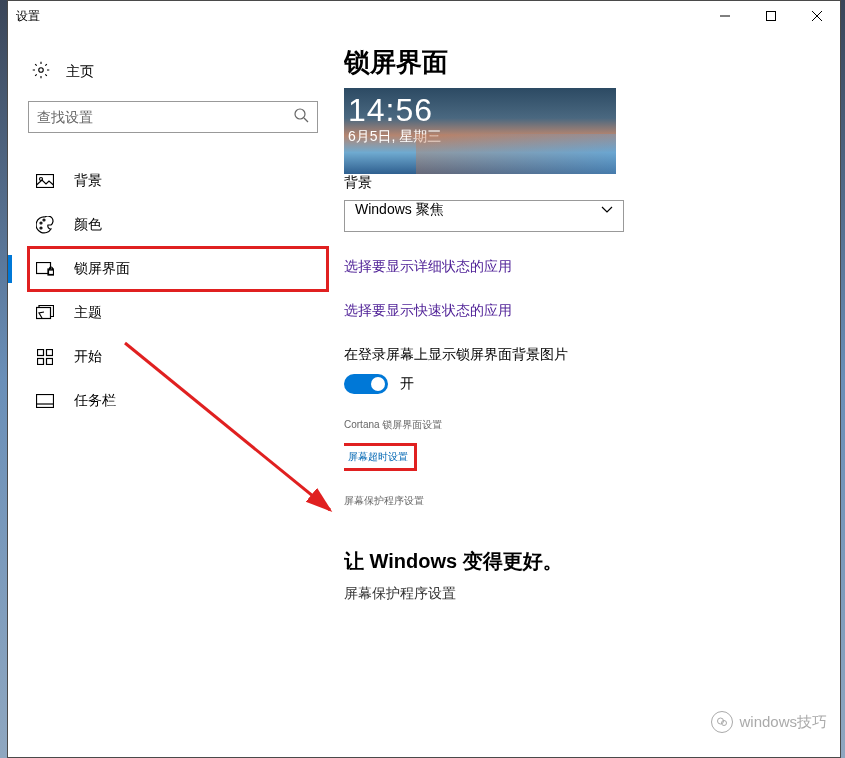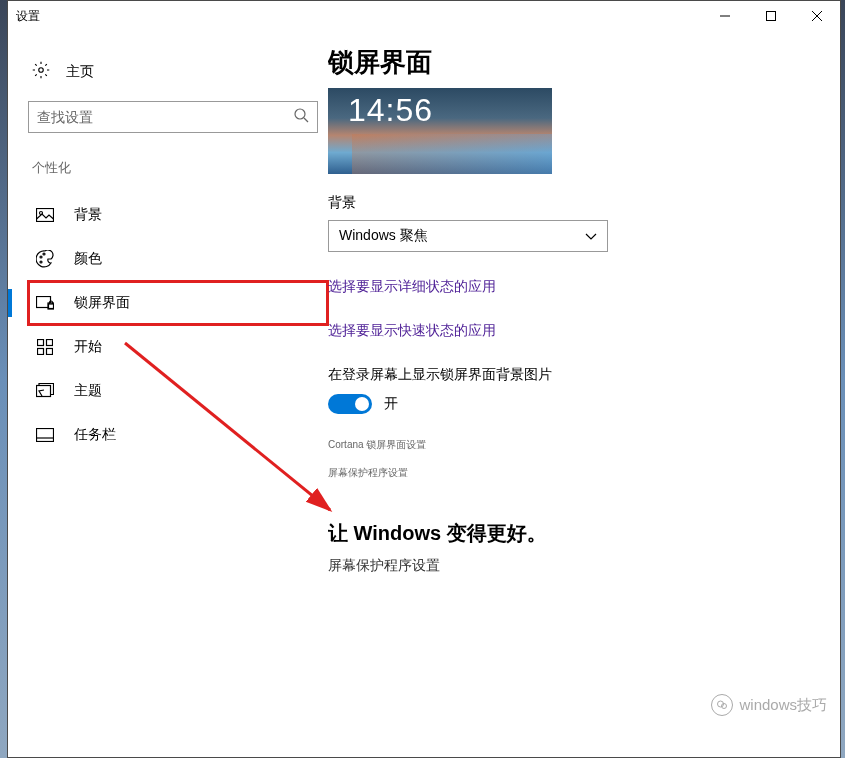--- a/index.html
+++ b/index.html
@@ -10,21 +10,21 @@
 .edge-right { position: absolute; right: 0; top: 0; bottom: 0; width: 4px; background: linear-gradient(180deg,#3a4558 0%, #6a8fb8 50%, #8fa7c0 100%); }
 
 .window { position: absolute; left: 7px; top: 0; right: 4px; bottom: 0; background: #fff; border: 1px solid #4a4a4a; display: flex; flex-direction: column; }
 
 .titlebar { height: 30px; display: flex; align-items: center; padding-left: 8px; border-bottom: none; }
 .titlebar-title { font-size: 12px; color: #000; }
 .titlebar-controls { margin-left: auto; display: flex; }
 .titlebar-btn { width: 46px; height: 30px; display: flex; align-items: center; justify-content: center; font-size: 12px; }
 .titlebar-btn svg { width: 10px; height: 10px; }
 
-.content { flex: 1; display: flex; overflow: hidden; }
+.content { flex: 1; display: flex; overflow: hidden; gap: 16px; }
 
 .sidebar { width: 320px; padding: 20px 0 0 20px; }
 .home-row { display: flex; align-items: center; gap: 16px; padding: 10px 6px 18px 4px; }
 .home-icon svg { width: 18px; height: 18px; }
 .home-label { font-size: 14px; }
 
 .search-box { width: 290px; height: 32px; border: 1px solid #999; display: flex; align-items: center; padding: 8px 8px; margin-bottom: 26px; }
 .search-input { flex: 1; border: none; outline: none; font-size: 14px; background: transparent; }
 .search-input::placeholder { color: #666; }
 .search-icon svg { width: 16px; height: 16px; }
@@ -33,45 +33,45 @@
 
 .nav-item { display: flex; align-items: center; gap: 20px; padding: 13px 6px 13px 8px; font-size: 14px; cursor: pointer; position: relative; }
 .nav-item .nav-icon { width: 18px; display: flex; justify-content: center; }
 .nav-item.selected::before { content: ""; position: absolute; left: -20px; top: 8px; bottom: 8px; width: 4px; background: #0078d7; }
 .nav-item.highlighted { outline: 3px solid #e02020; outline-offset: -2px; }
 
 .main { flex: 1; padding: 14px 0 0 0; overflow: hidden; position: relative; }
 .main-inner { padding-left: 0; }
 .page-title { font-size: 26px; font-weight: 600; margin-bottom: 8px; }
 
-.preview { width: 224px; height: 86px; background: linear-gradient(180deg,#2c4a63 0%, #4a6880 35%, #b58570 55%, #6faad0 75%, #2f5f8f 100%); position: relative; color: #fff; padding: 6px 20px; margin-bottom: 20px; overflow: hidden; }
+.preview { width: 272px; height: 86px; background: linear-gradient(180deg,#2c4a63 0%, #4a6880 35%, #b58570 55%, #6faad0 75%, #2f5f8f 100%); position: relative; color: #fff; padding: 6px 4px; overflow: hidden; }
 .preview-time { font-size: 32px; font-weight: 200; line-height: 1; letter-spacing: 1px; }
 .preview-date { font-size: 14px; margin-top: 2px; }
 .preview-sky { position: absolute; right: 0; bottom: 0; width: 200px; height: 40px; background: linear-gradient(90deg, rgba(200,120,80,0.6), rgba(100,160,210,0.7)); opacity: 0.6; }
 
 .section-label { font-size: 14px; margin-bottom: 8px; color: #000; }
-.dropdown { width: 280px; height: 32px; border: 1px solid #999; display: flex; align-items: center; padding: 0 10px; justify-content: space-between; margin-bottom: 26px; font-size: 14px; }
+.dropdown { width: 280px; height: 32px; border: 1px solid #999; display: flex; align-items: flex-start; padding: 0 10px; justify-content: space-between; margin-bottom: 26px; font-size: 14px; }
 
 .subtext { font-size: 14px; margin-bottom: 26px; color: #4c1d95; }
 
 .toggle-row { display: flex; align-items: center; gap: 12px; margin-top: 10px; margin-bottom: 24px; }
 .toggle { width: 44px; height: 20px; border-radius: 10px; background: #0078d7; position: relative; }
 .toggle-knob { position: absolute; right: 3px; top: 3px; width: 14px; height: 14px; border-radius: 50%; background: #fff; }
 .toggle-label { font-size: 14px; }
 
 .link { font-size: 10px; color: #0066b3; margin-bottom: 14px; cursor: pointer; }
 .link.plain { color: #666; }
 .link.highlighted { outline: 3px solid #e02020; outline-offset: 2px; display: inline-block; padding: 2px 4px; }
 
 .section-header { font-size: 20px; font-weight: 600; margin-top: 24px; margin-bottom: 10px; }
 .feedback-text { font-size: 14px; color: #333; }
 
 .arrow-overlay { position: absolute; left: 115px; top: 338px; pointer-events: none; }
 
-.watermark { position: absolute; right: 18px; bottom: 42px; display: flex; align-items: center; gap: 6px; color: #aaa; font-size: 15px; }
+.watermark { position: absolute; right: 18px; bottom: 25px; display: flex; align-items: center; gap: 6px; color: #aaa; font-size: 15px; }
 .watermark-icon { width: 22px; height: 22px; border: 1.5px solid #aaa; border-radius: 50%; display: flex; align-items: center; justify-content: center; }
 .watermark-icon svg { width: 12px; height: 12px; }
 </style>
 </head>
 <body>
 
 <div class="desktop-edges">
   <div class="edge-left"></div>
   <div class="edge-right"></div>
 </div>
@@ -114,21 +114,20 @@
       <div class="search-box">
         <input class="search-input" placeholder="查找设置" style="">
         <span class="search-icon">
           <svg viewBox="0 0 16 16" fill="none" stroke="#666" stroke-width="1.2">
               <circle cx="7" cy="7" r="5"></circle>
               <line x1="11" y1="11" x2="15" y2="15"></line>
             </svg>
         </span>
       </div>
 
-      <div class="category-header">个性化</div>
 
       <div class="nav-item">
         <span class="nav-icon">
           <svg width="18" height="14" viewBox="0 0 18 14" fill="none" stroke="#000" stroke-width="1.2">
               <rect x="0.5" y="0.5" width="17" height="13"></rect>
               <circle cx="5" cy="5" r="1.5"></circle>
               <path d="M0.5 11 L6 6 L10 10 L13 7 L17.5 11"></path>
             </svg>
         </span>
         <span>背景</span>
@@ -153,58 +152,59 @@
               <rect x="12" y="7" width="6" height="6" fill="#fff"></rect>
               <rect x="12.5" y="8" width="5" height="4.5"></rect>
               <path d="M13.5 8 V6.5 a1.5 1.5 0 0 1 3 0 V8"></path>
             </svg>
         </span>
         <span>锁屏界面</span>
       </div>
 
       <div class="nav-item">
         <span class="nav-icon">
+          <svg width="18" height="16" viewBox="0 0 18 16" fill="none" stroke="#000" stroke-width="1.2">
+              <rect x="0.5" y="2.5" width="14" height="11"></rect>
+              <path d="M3 2.5 V0.5 H17.5 V11.5 H14.5"></path>
+              <path d="M6 13 L3 8 L8 7"></path>
+            </svg>
+        </span>
+        <span>主题</span>
+      </div>
+
+      <div class="nav-item">
+        <span class="nav-icon">
           <svg width="16" height="16" viewBox="0 0 16 16" fill="none" stroke="#000" stroke-width="1.2">
               <rect x="0.5" y="0.5" width="6" height="6"></rect>
               <rect x="9.5" y="0.5" width="6" height="6"></rect>
               <rect x="0.5" y="9.5" width="6" height="6"></rect>
               <rect x="9.5" y="9.5" width="6" height="6"></rect>
             </svg>
         </span>
         <span>开始</span>
       </div>
 
       <div class="nav-item">
         <span class="nav-icon">
-          <svg width="18" height="16" viewBox="0 0 18 16" fill="none" stroke="#000" stroke-width="1.2">
-              <rect x="0.5" y="2.5" width="14" height="11"></rect>
-              <path d="M3 2.5 V0.5 H17.5 V11.5 H14.5"></path>
-              <path d="M6 13 L3 8 L8 7"></path>
-            </svg>
-        </span>
-        <span>主题</span>
-      </div>
-
-      <div class="nav-item">
-        <span class="nav-icon">
           <svg width="18" height="14" viewBox="0 0 18 14" fill="none" stroke="#000" stroke-width="1.2">
               <rect x="0.5" y="0.5" width="17" height="13"></rect>
               <line x1="0.5" y1="10" x2="17.5" y2="10"></line>
             </svg>
         </span>
         <span>任务栏</span>
       </div>
     </div>
 
     <div class="main">
       <div class="main-inner">
         <div class="page-title">锁屏界面</div>
 
         <div class="preview">
           <div class="preview-time">14:56</div>
+          <div class="preview-date">6月5日, 星期三</div>
           <div class="preview-sky"></div>
         </div>
 
         <div class="section-label">背景</div>
         <div class="dropdown">
           <span>Windows 聚焦</span>
           <span>
             <svg width="12" height="8" viewBox="0 0 12 8" fill="none" stroke="#000" stroke-width="1.2">
                 <path d="M1 1 L6 6 L11 1"></path>
               </svg>
@@ -216,20 +216,21 @@
 
         <div class="section-label" style="margin-bottom:4px">在登录屏幕上显示锁屏界面背景图片</div>
         <div class="toggle-row">
           <div class="toggle">
               <div class="toggle-knob"></div>
             </div>
           <span class="toggle-label">开</span>
         </div>
 
         <div class="link plain">Cortana 锁屏界面设置</div>
+        <div style="margin-bottom:14px"><span class="link highlighted">屏幕超时设置</span></div>
         <div class="link plain">屏幕保护程序设置</div>
 
 
         <div class="section-header" style="margin-top:40px">让 Windows 变得更好。</div>
         <div class="feedback-text">屏幕保护程序设置</div>
       </div>
     </div>
   </div>
 </div>
 

